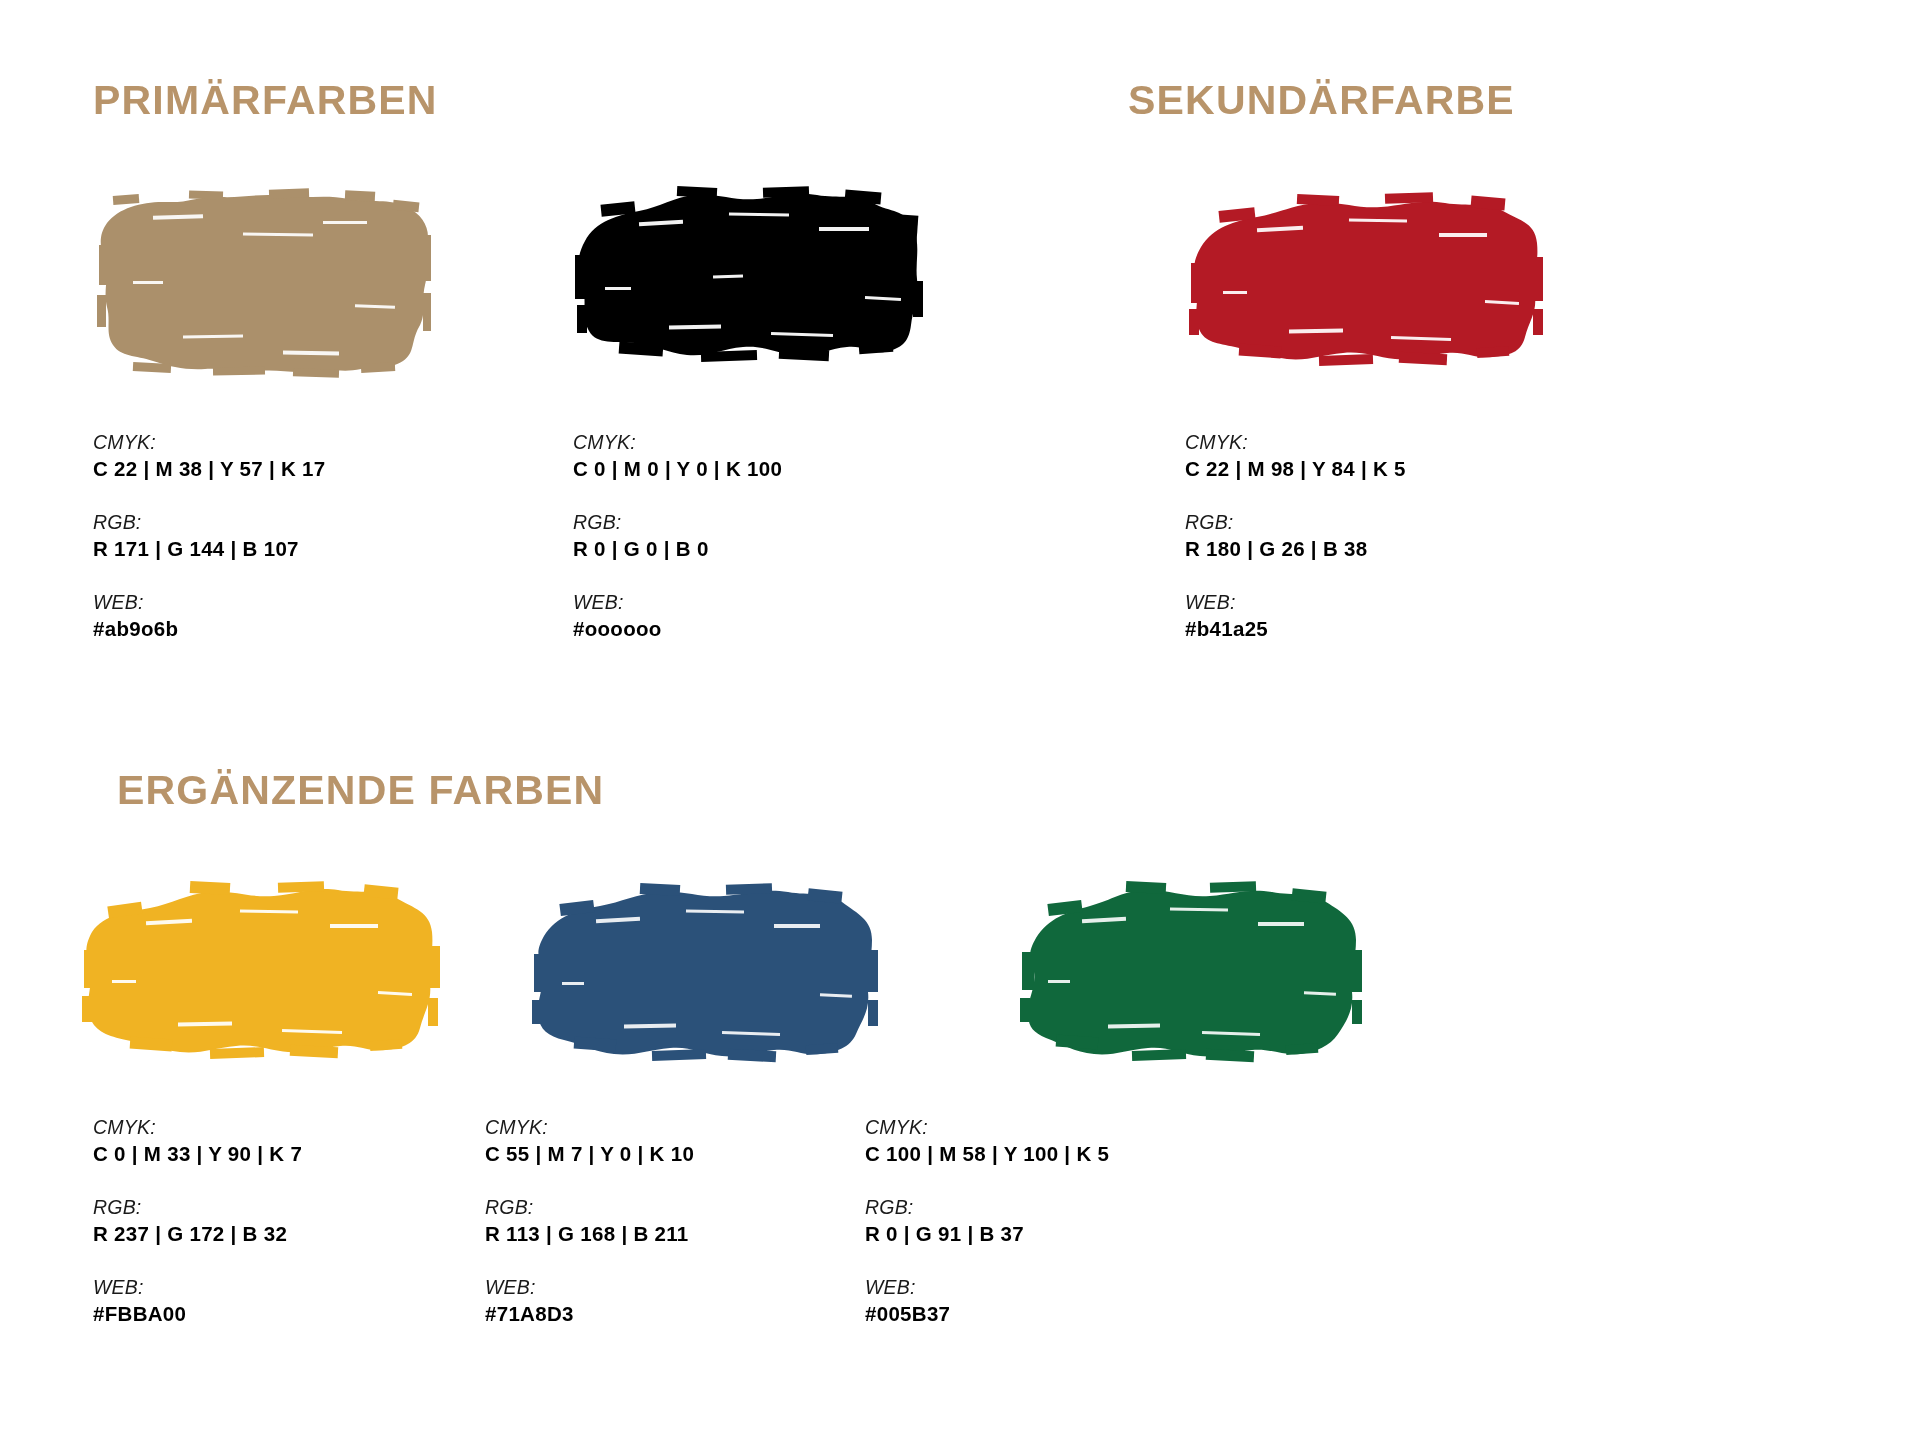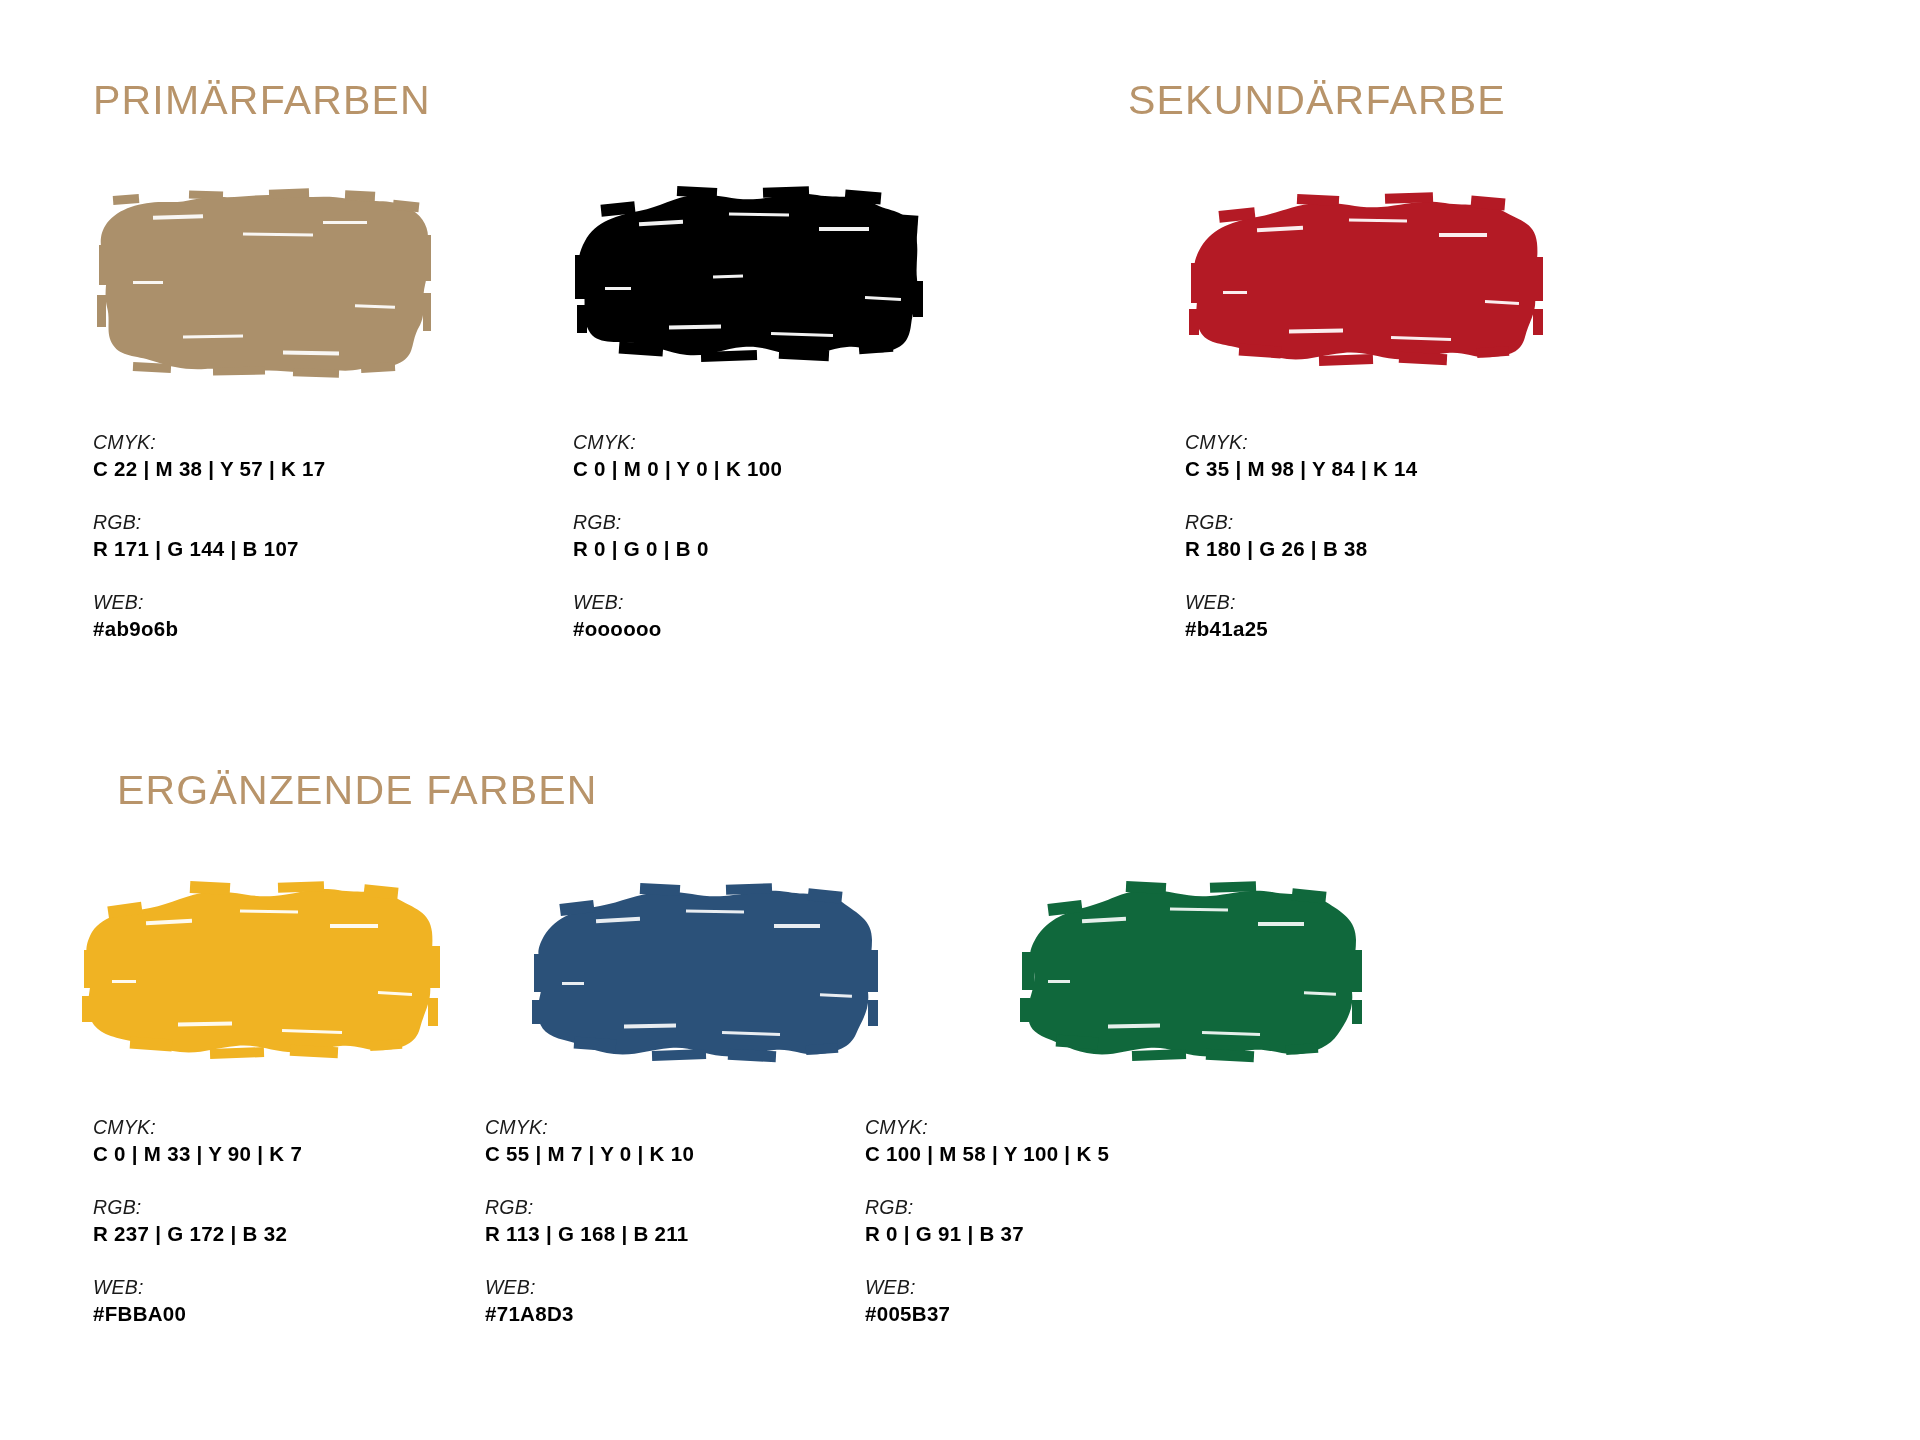--- a/index.html
+++ b/index.html
@@ -7,21 +7,21 @@
     width:1920px;height:1440px;
     background:#ffffff;
     font-family:"Liberation Sans", sans-serif;
     overflow:hidden;
     position:relative;
   }
   .page{position:absolute;inset:0;}
 
   .section-title{
     position:absolute;
-    font-weight:normal;
+    font-weight:bold;
     font-size:41px;
     letter-spacing:1.2px;
     white-space:nowrap;
     line-height:1;
   }
   #title-primary{left:93px;top:80px;}
   #title-secondary{left:1128px;top:80px;}
   #title-complementary{left:93px;top:770px;}
 
   .swatch-cell{position:absolute;}
@@ -202,21 +202,21 @@
           <rect x="104" y="144" width="54" height="4" transform="rotate(-1 131 146)"></rect>
           <rect x="206" y="152" width="60" height="3" transform="rotate(2 236 154)"></rect>
           <rect x="38" y="106" width="24" height="3"></rect>
           <rect x="300" y="116" width="34" height="3" transform="rotate(3 317 117)"></rect>
         </g>
       </svg>
     </div>
     <div class="spec" style="top:244px;">
       <div class="spec-group">
         <div class="spec-label">CMYK:</div>
-        <div class="spec-value">C 35 | M 98 | Y 84 | K 14</div>
+        <div class="spec-value">C 22 | M 98 | Y 84 | K 5</div>
       </div>
       <div class="spec-group">
         <div class="spec-label">RGB:</div>
         <div class="spec-value">R 180 | G 26 | B 38</div>
       </div>
       <div class="spec-group">
         <div class="spec-label">WEB:</div>
         <div class="spec-value">#b41a25</div>
       </div>
     </div>

